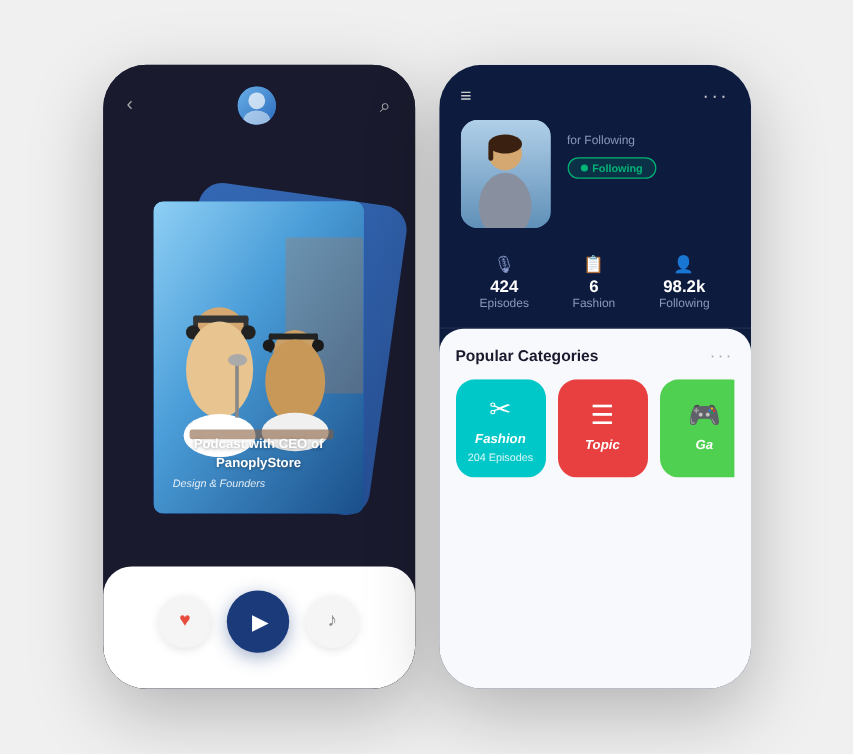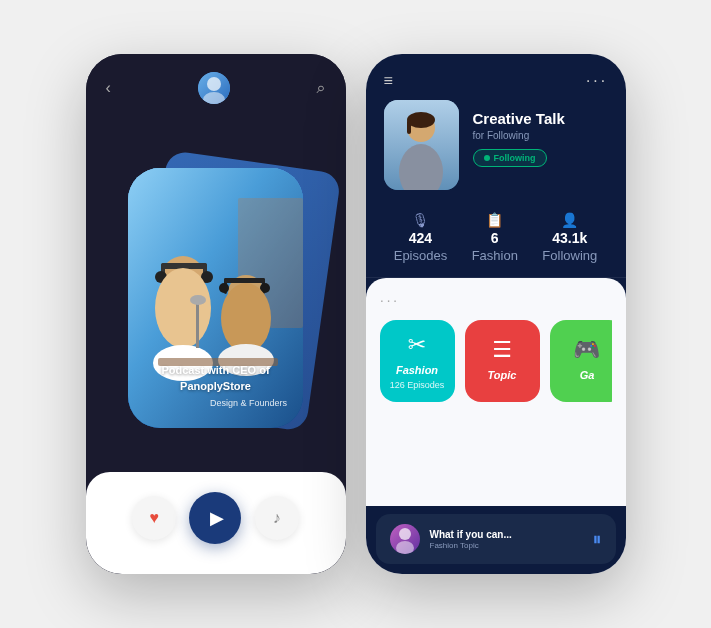--- a/index.html
+++ b/index.html
@@ -91,21 +91,21 @@
       border-radius: 20px;
       background: linear-gradient(145deg, #3a7bd5, #2a5baa);
       transform: rotate(8deg) translateX(20px) translateY(-10px);
       opacity: 0.8;
     }
 
     .card-front {
       position: relative;
       width: 175px;
       height: 260px;
-      border-radius: 32px;
+      border-radius: 8px;
       overflow: hidden;
       background: linear-gradient(160deg, #5aade8, #2a7bd5, #1a55aa);
       z-index: 2;
     }
 
     .card-image {
       width: 100%;
       height: 100%;
       background: linear-gradient(160deg, #7ec8f0 0%, #3a8ad4 30%, #1a5faa 60%, #0d3d7a 100%);
       position: relative;
@@ -123,23 +123,24 @@
     }
     .card-title {
       font-size: 11px;
       font-weight: 700;
       line-height: 1.4;
       text-align: center;
       text-shadow: 0 1px 3px rgba(0,0,0,0.4);
     }
     .card-subtitle {
       font-size: 9px;
-      text-align: right;
+      text-align: left;
       margin-top: 4px;
       color: rgba(255,255,255,0.85);
+      font-style: italic;
     }
 
     
     .controls {
       display: flex;
       justify-content: space-around;
       align-items: center;
       padding: 20px 40px 30px;
       background: white;
       border-radius: 24px 24px 0 0;
@@ -262,21 +263,21 @@
       border-bottom: 1px solid rgba(255,255,255,0.08);
     }
     .stat-item {
       display: flex;
       flex-direction: column;
       align-items: center;
       gap: 2px;
     }
     .stat-icon { color: #8899cc; font-size: 14px; }
     .stat-value { font-size: 14px; font-weight: 700; color: white; }
-    .stat-label { font-size: 13px; color: #8899bb; }
+    .stat-label { font-size: 10px; color: #8899bb; }
 
     
     .categories-section {
       flex: 1;
       background: #f8f9fc;
       border-radius: 20px 20px 0 0;
       padding: 14px 14px 10px;
       overflow: hidden;
     }
     .categories-header {
@@ -459,21 +460,20 @@
 
             <circle cx="37" cy="28" r="14" fill="#d4a870"></circle>
             <ellipse cx="37" cy="72" rx="22" ry="28" fill="#8890a0"></ellipse>
 
             <ellipse cx="37" cy="20" rx="14" ry="8" fill="#3a2010"></ellipse>
             <rect x="23" y="20" width="4" height="14" rx="2" fill="#3a2010"></rect>
           </svg>
         </div>
       </div>
       <div class="profile-info">
-        <div class="profile-name">Creative Talk</div>
         <div class="profile-subtitle">for Following</div>
         <div class="following-badge">
           <div class="following-dot"></div>
           <span class="following-text">Following</span>
         </div>
       </div>
     </div>
 
     <div class="stats-row">
       <div class="stat-item">
@@ -481,55 +481,41 @@
         <span class="stat-value">424</span>
         <span class="stat-label">Episodes</span>
       </div>
       <div class="stat-item">
         <span class="stat-icon">📋</span>
         <span class="stat-value">6</span>
         <span class="stat-label">Fashion</span>
       </div>
       <div class="stat-item">
         <span class="stat-icon">👤</span>
-        <span class="stat-value">43.1k</span>
+        <span class="stat-value">98.2k</span>
         <span class="stat-label">Following</span>
       </div>
     </div>
 
     <div class="categories-section">
       <div class="categories-header">
+        <span class="categories-title">Popular Categories</span>
         <span class="categories-dots">···</span>
       </div>
       <div class="categories-row">
         <div class="cat-card cat-card-cyan">
           <span class="cat-icon">✂</span>
           <span class="cat-name">Fashion</span>
-          <span class="cat-episodes">126 Episodes</span>
+          <span class="cat-episodes">204 Episodes</span>
         </div>
         <div class="cat-card cat-card-red">
           <span class="cat-icon">☰</span>
           <span class="cat-name">Topic</span>
         </div>
         <div class="cat-card cat-card-green">
           <span class="cat-icon">🎮</span>
           <span class="cat-name">Ga</span>
         </div>
       </div>
     </div>
 
-    <div class="bottom-player">
-      <div class="player-thumb">
-        <div class="player-thumb-inner">
-          <svg viewBox="0 0 30 30" width="30" height="30">
-            <circle cx="15" cy="10" r="6" fill="rgba(255,255,255,0.7)"></circle>
-            <ellipse cx="15" cy="24" rx="9" ry="7" fill="rgba(255,255,255,0.5)"></ellipse>
-          </svg>
-        </div>
-      </div>
-      <div class="player-info">
-        <div class="player-title">What if you can...</div>
-        <div class="player-subtitle">Fashion Topic</div>
-      </div>
-      <span class="player-pause">⏸</span>
-    </div>
   </div>
 </div>
 
 </body></html>

